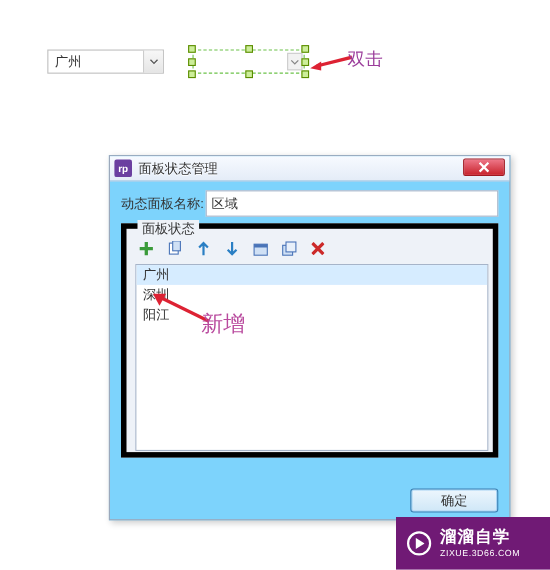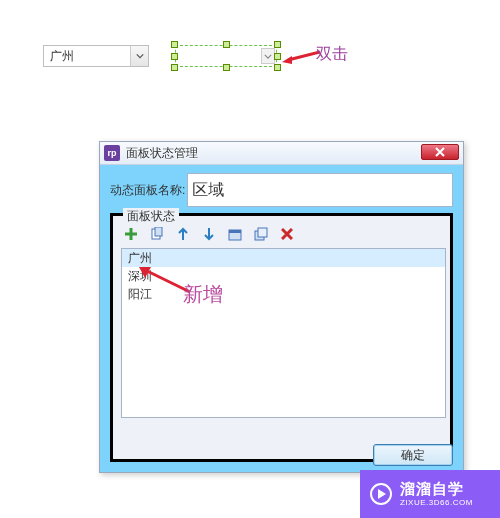--- a/index.html
+++ b/index.html
@@ -175,35 +175,35 @@
       margin-bottom: 6px;
     }
     .field-label {
       font-size: 12px;
       color: #333;
       margin-right: 2px;
       white-space: nowrap;
     }
     .field-input {
       flex: 1;
-      height: 34px;
+      height: 24px;
       border: 1px solid #a6b4c9;
       background: #fff;
       padding: 0 4px;
-      font-size: 16px;
+      font-size: 12px;
       color: #333;
     }
 
     .groupbox {
-      border: 3px solid #000000;
+      border: 5px solid #000000;
       margin-top: 2px;
       padding: 6px 4px 8px 8px;
       position: relative;
       background: #eef2f8;
-      height: 249px;
+      height: 213px;
     }
     .groupbox-legend {
       position: absolute;
       top: -8px;
       left: 10px;
       background: #eef2f8;
       padding: 0 4px;
       font-size: 12px;
       color: #333;
     }
@@ -258,21 +258,21 @@
       background: linear-gradient(#edf6fd, #cfe7f7);
     }
 
     
     .watermark {
       position: absolute;
       right: 0;
       bottom: 0;
       width: 140px;
       height: 48px;
-      background: #8b5cf6;
+      background: #701a75;
       display: flex;
       align-items: center;
       padding-left: 10px;
       color: #fff;
     }
     .wm-play {
       width: 22px; height: 22px;
       border: 2px solid #fff;
       border-radius: 50%;
       display: flex;

